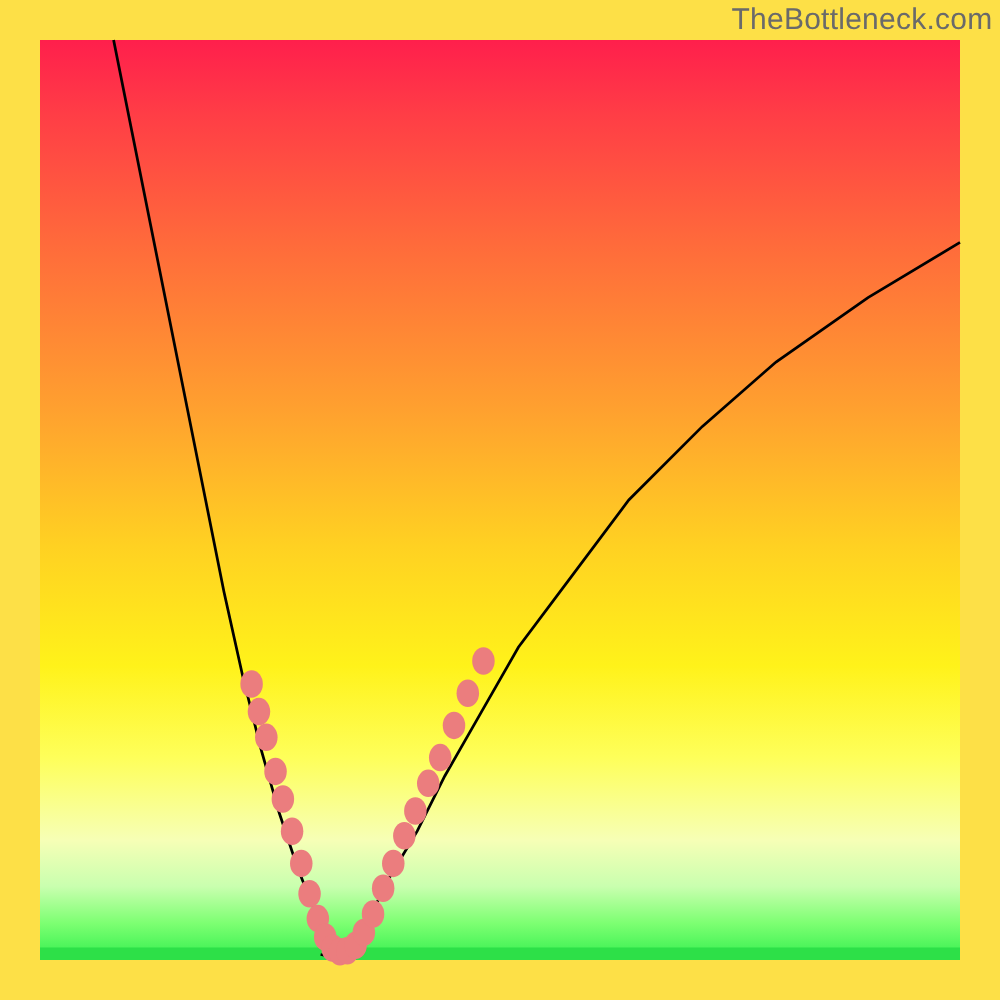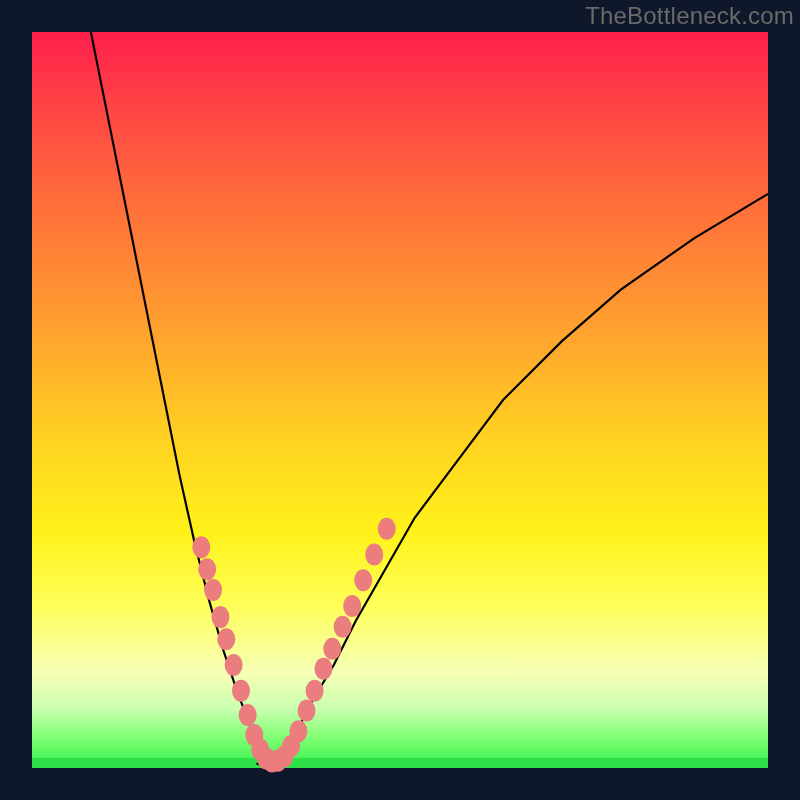--- a/index.html
+++ b/index.html
@@ -8,21 +8,21 @@
     width: 800px;
     height: 800px;
     overflow: hidden;
     background: #fff;
     font-family: Arial, sans-serif;
   }
   .frame {
     position: relative;
     width: 800px;
     height: 800px;
-    background: #0f172a;
+    background: #fde047;
   }
   .watermark {
     position: absolute;
     top: 2px;
     right: 6px;
     color: #6a6a6a;
     font-size: 24px;
     font-weight: 500;
     letter-spacing: 0.2px;
     z-index: 5;

